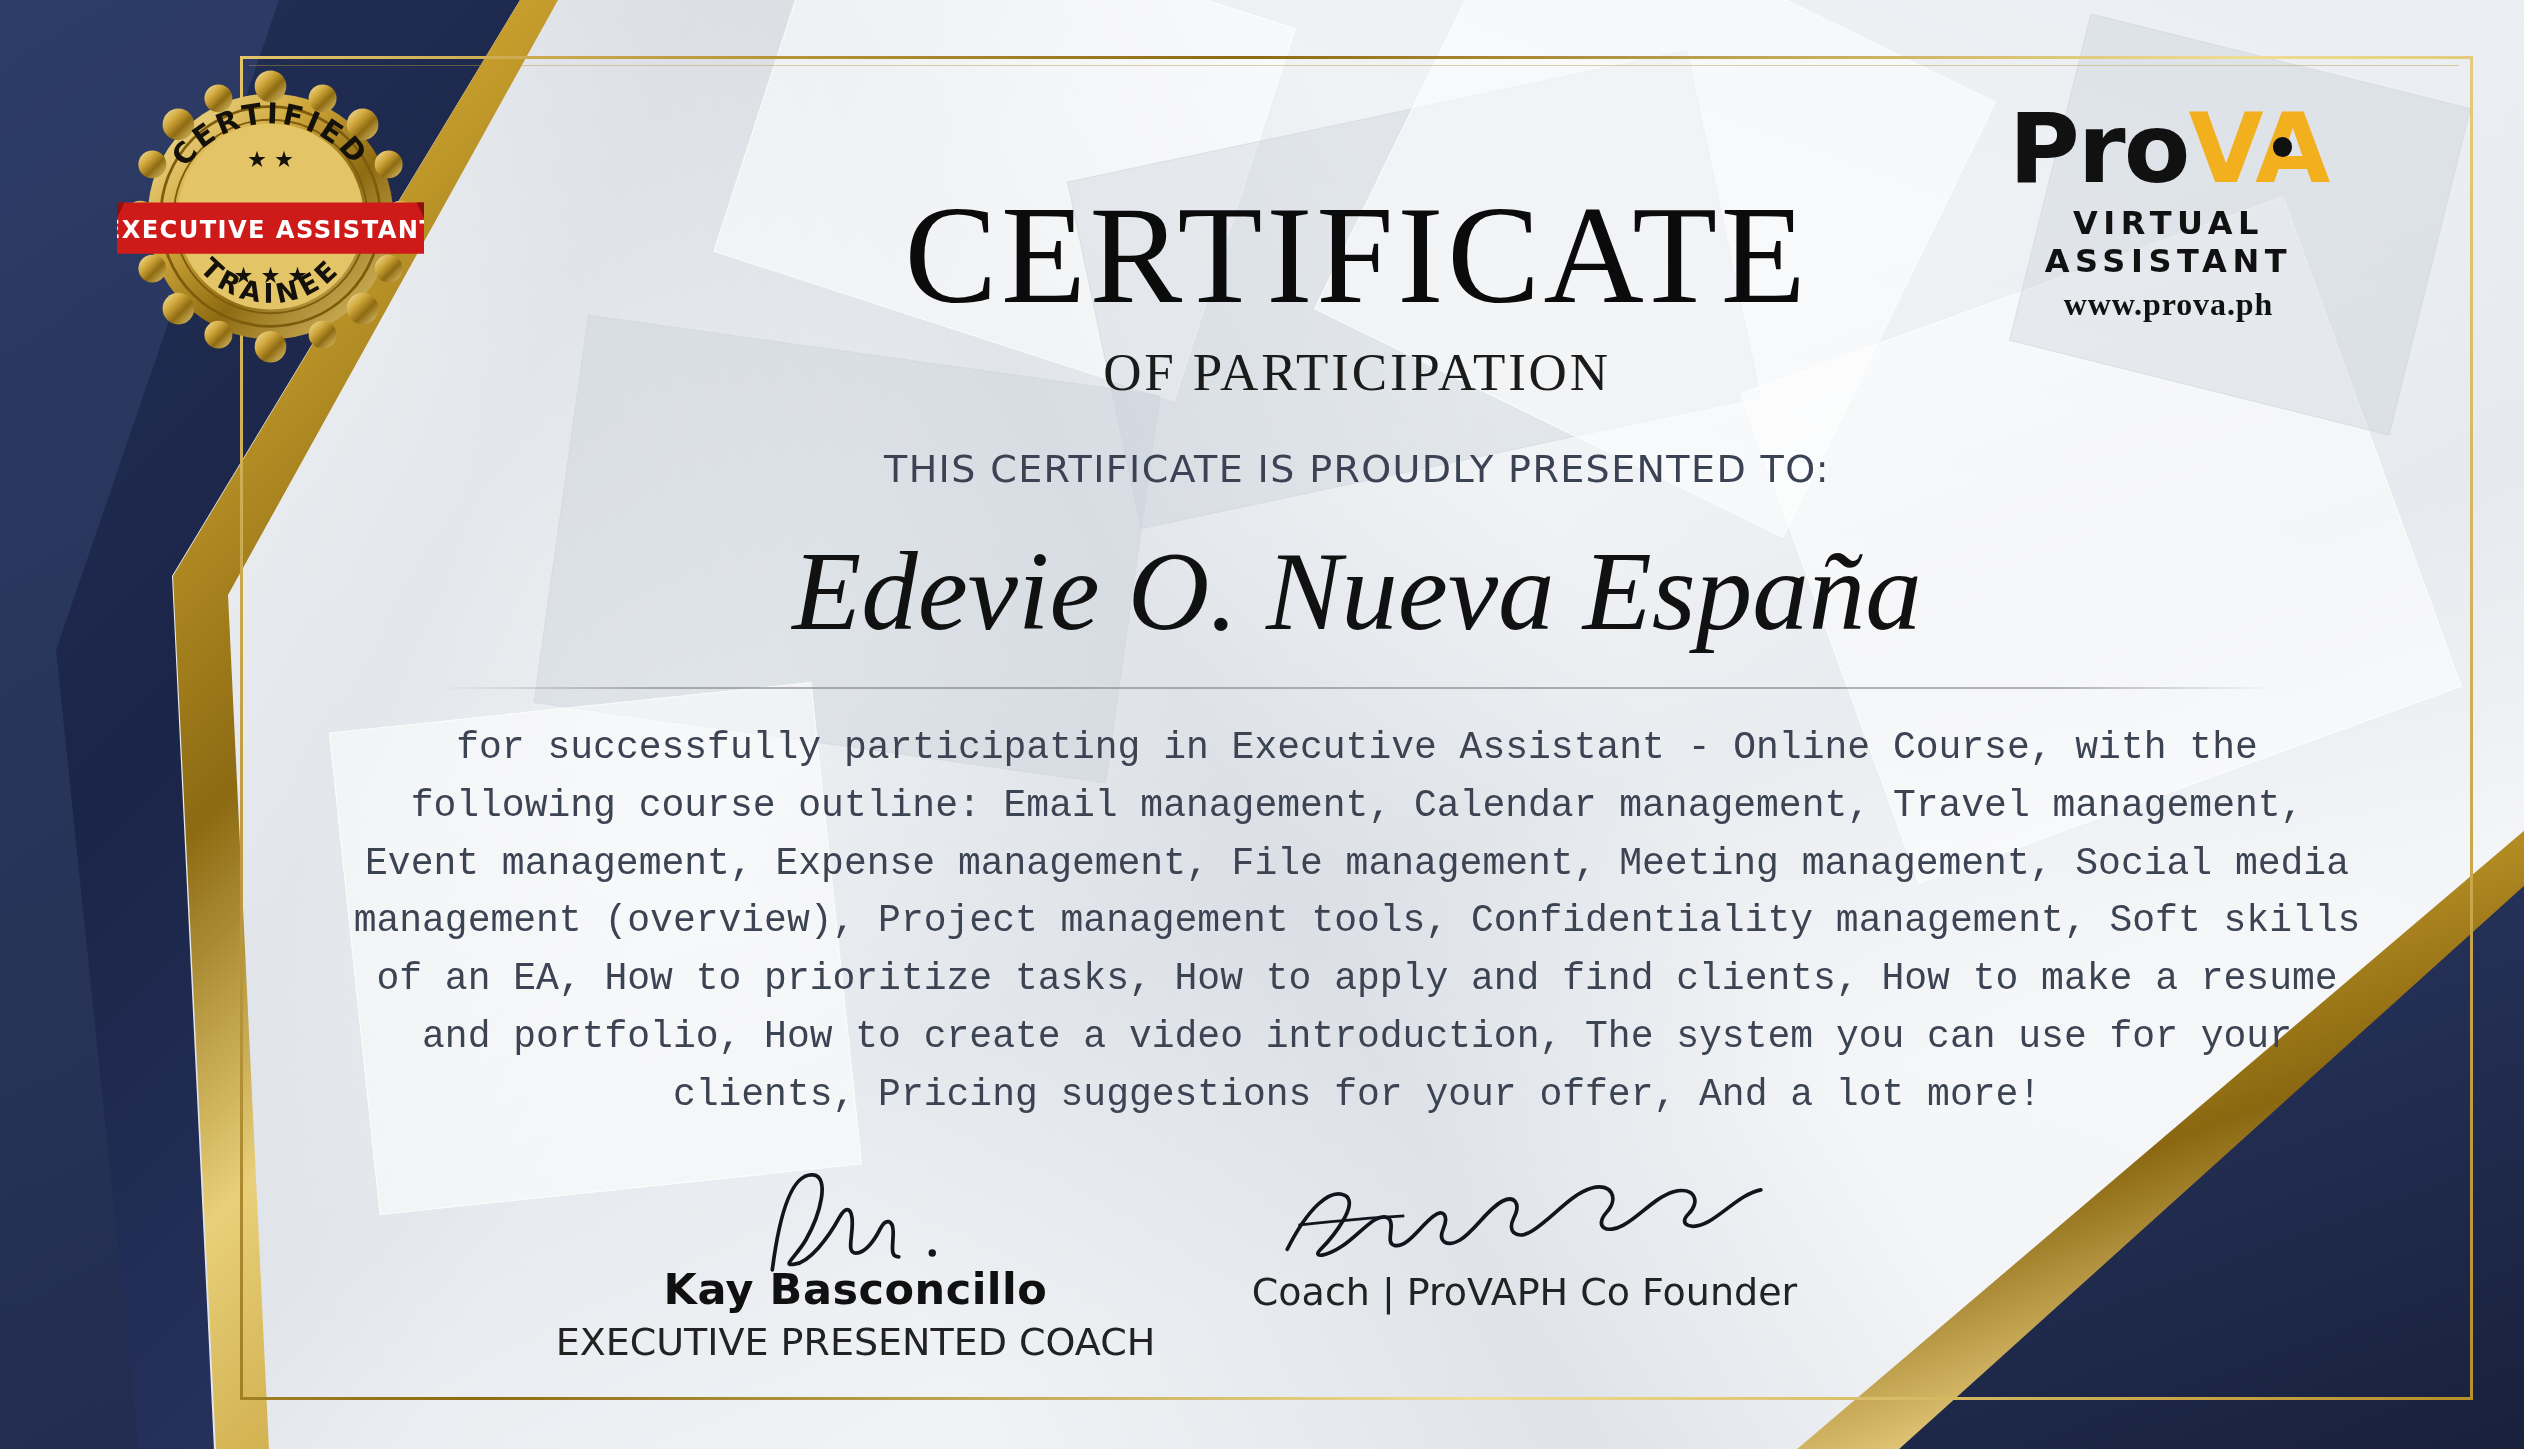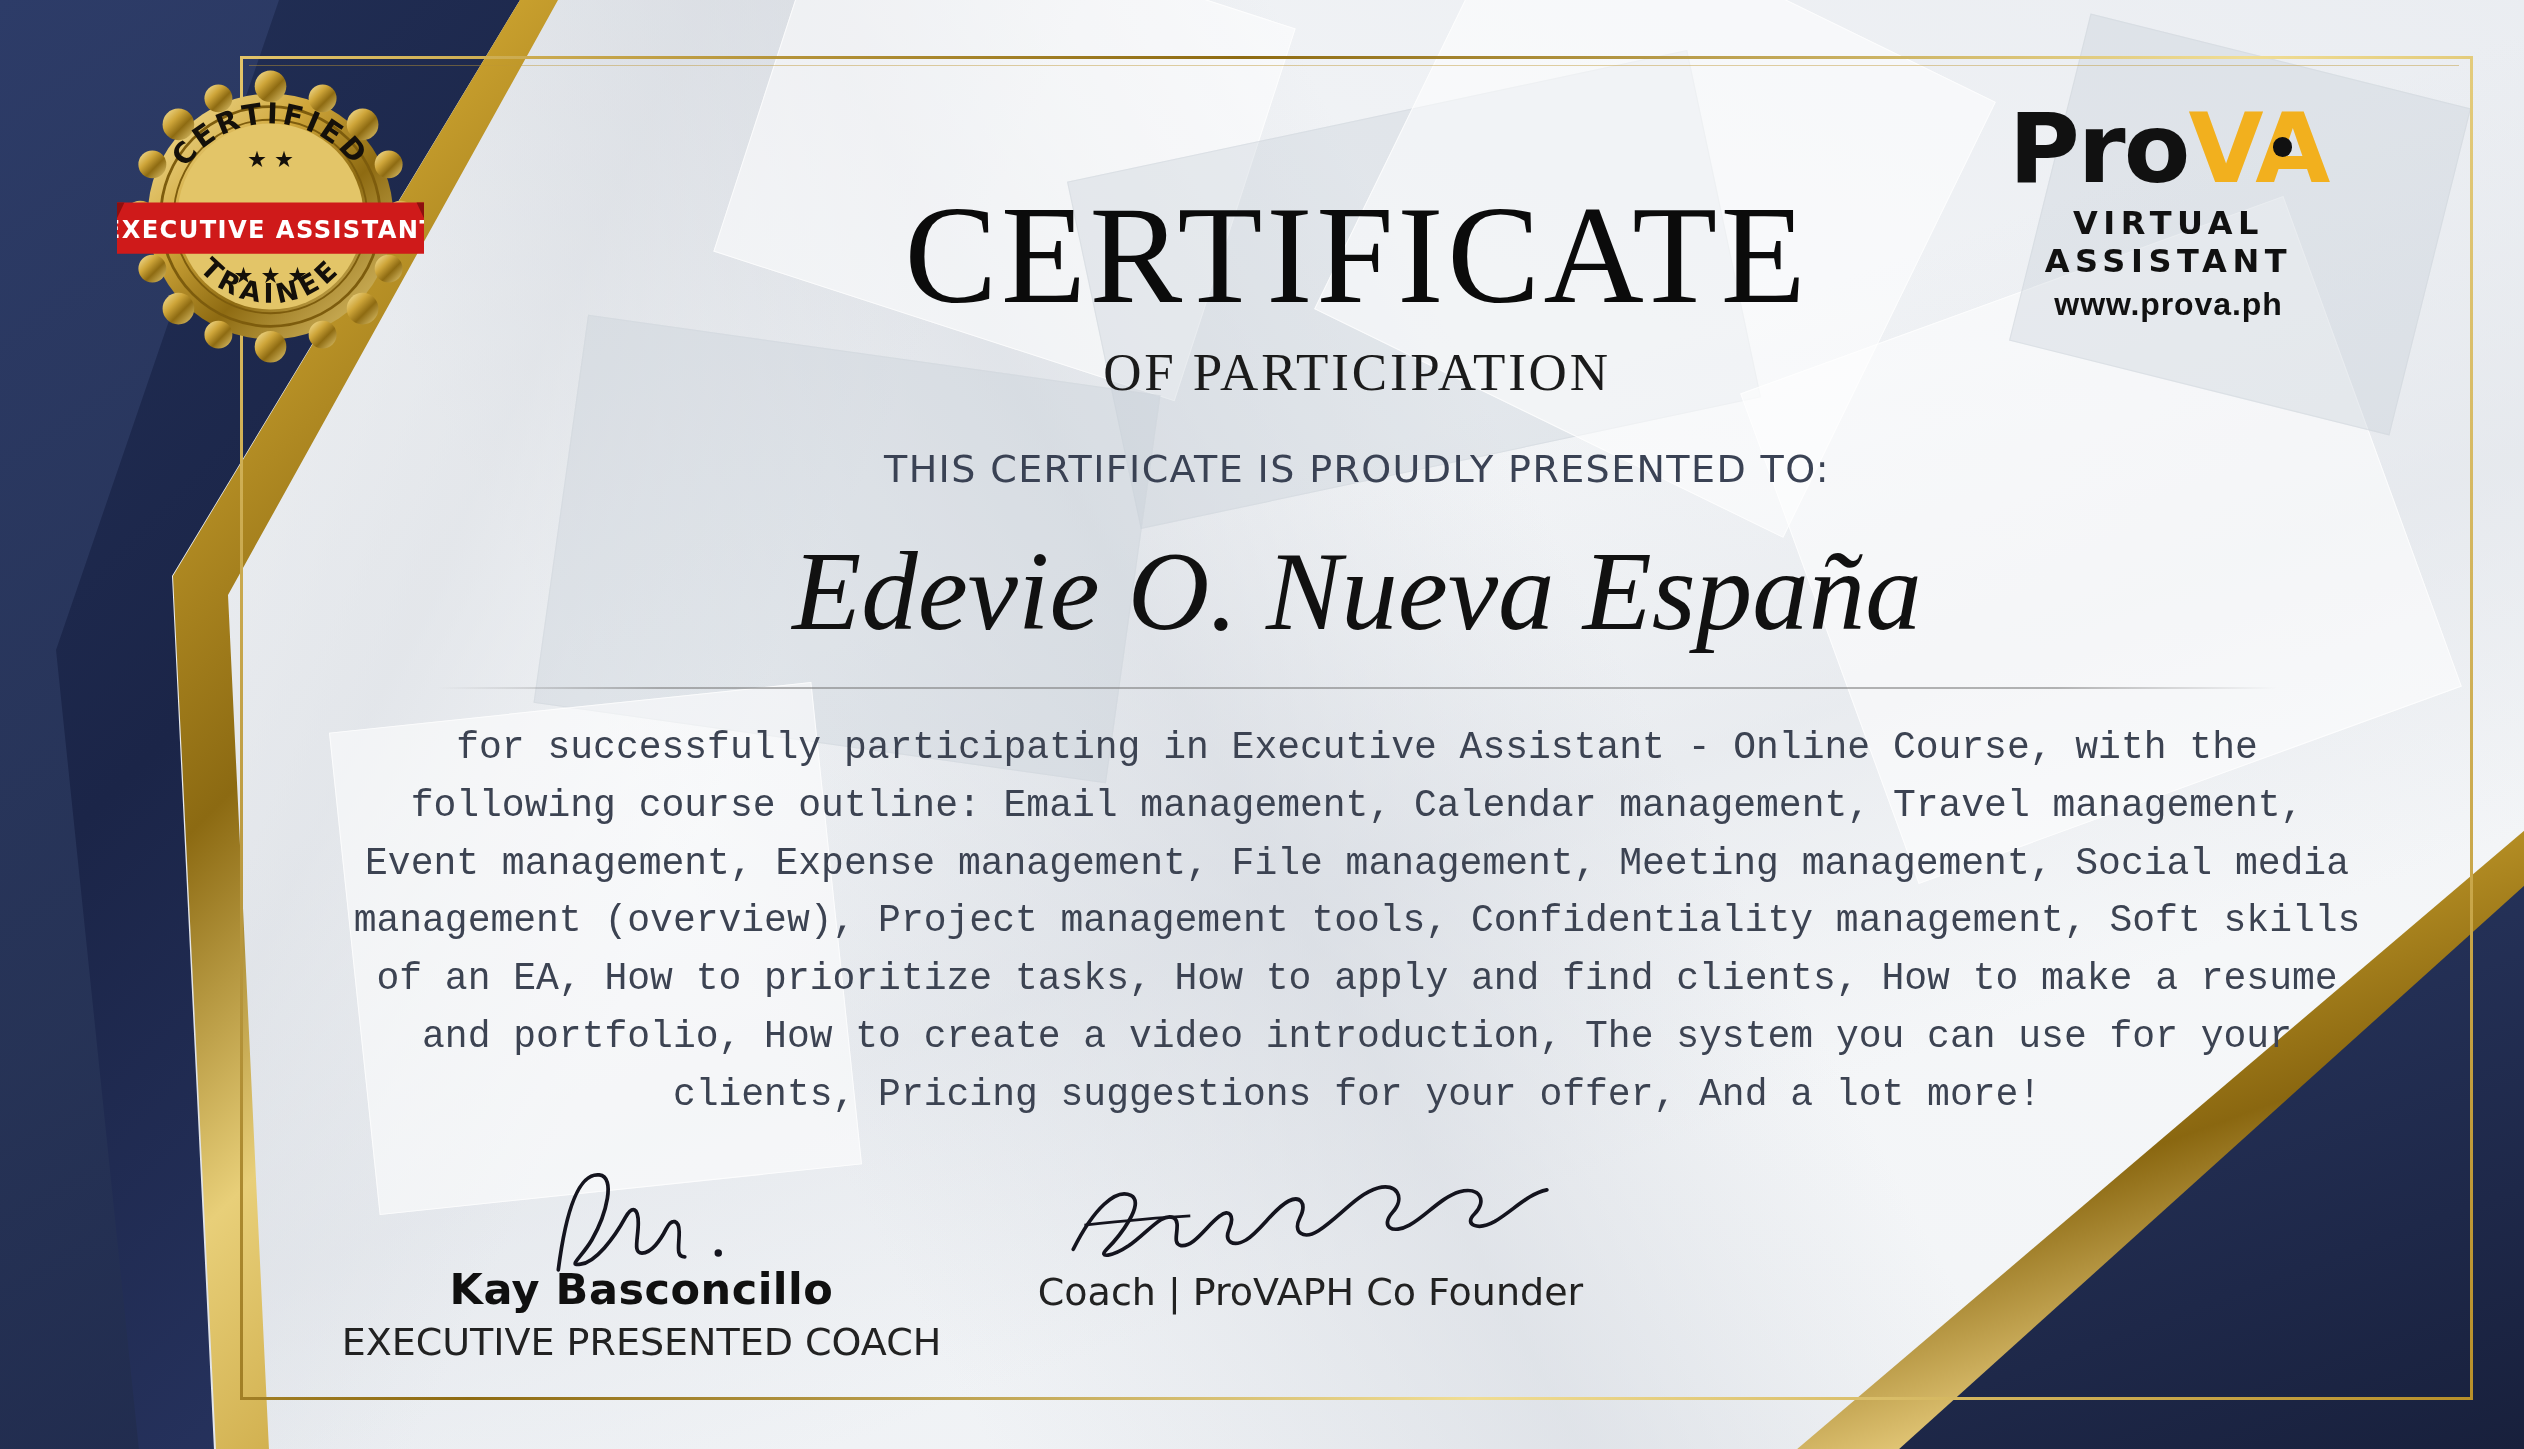--- a/index.html
+++ b/index.html
@@ -134,21 +134,21 @@
   .logo-sub {
     margin-top: 7.4px;
     font-family: "DejaVu Sans", sans-serif;
     font-weight: 700;
     font-size: 32px;
     letter-spacing: 5.6px;
     color: #111111;
   }
   .logo-url {
     margin-top: 5.6px;
-    font-family: Liberation Sans, sans-serif;
+    font-family: Liberation Serif, serif;
     font-weight: 700;
     font-size: 32px;
     letter-spacing: 0.9px;
     color: #111111;
   }
 
   
   .content {
     position: absolute;
     left: 335px; top: 186px;
@@ -205,21 +205,21 @@
     font-size: 42px;
     color: #3c4352;
   }
 
   
   .signatures {
     position: absolute;
     left: 307px; top: 1162px;
     width: 1766px;
     display: flex;
-    justify-content: flex-start;
+    justify-content: center;
   }
   .sig-block {
     width: 669px;
     text-align: center;
     position: relative;
   }
   .sig-mark {
     height: 102px;
     position: relative;
   }

